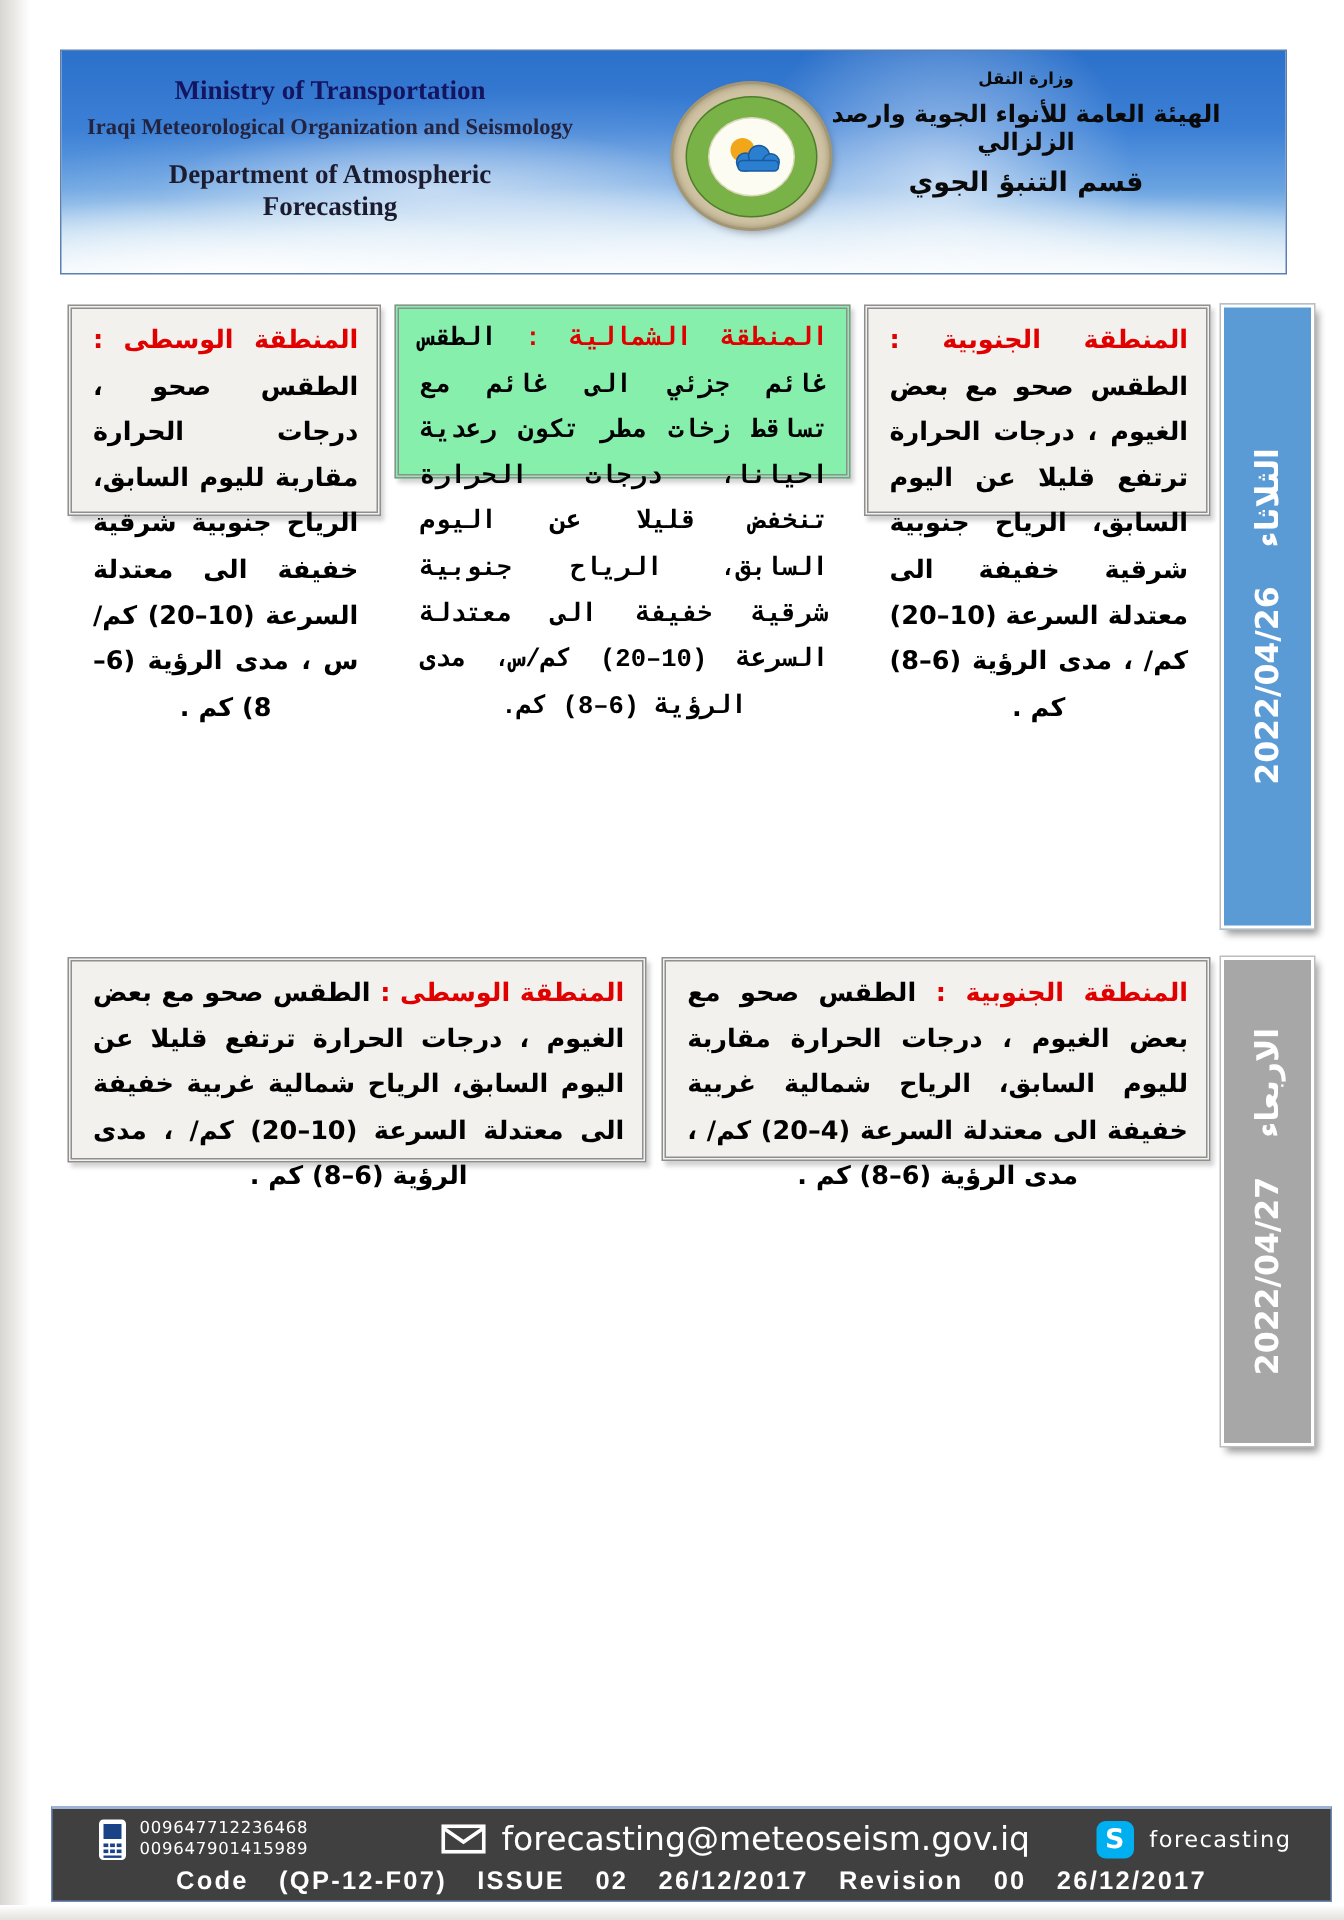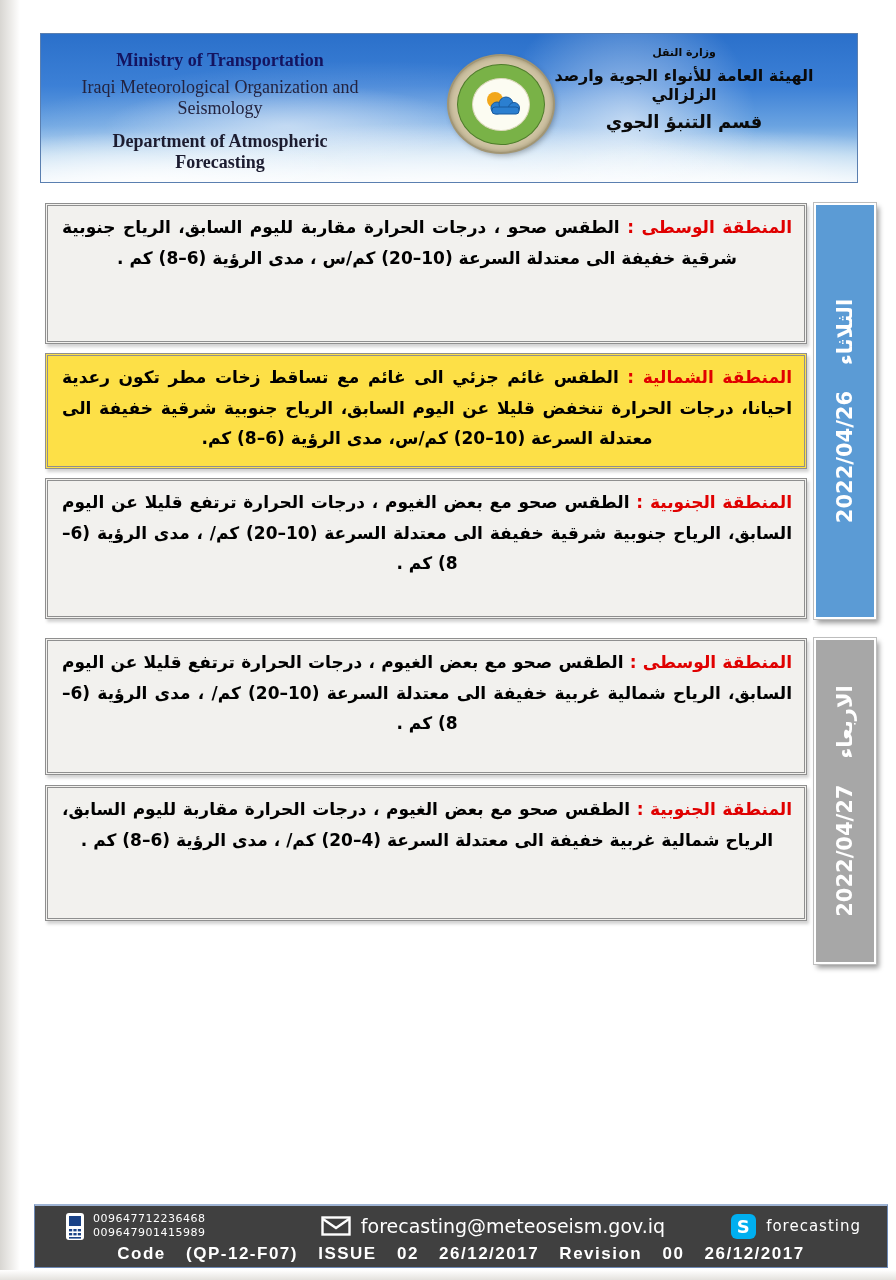--- a/index.html
+++ b/index.html
@@ -24,21 +24,21 @@
       radial-gradient(ellipse 260px 60px at 30% 62%, rgba(255,255,255,.45), rgba(255,255,255,0) 70%),
       radial-gradient(circle 170px at 72% 60%, rgba(255,255,255,.55), rgba(255,255,255,0) 75%),
       radial-gradient(ellipse 700px 260px at 40% 150%, rgba(255,255,255,.85), rgba(255,255,255,0) 75%),
       linear-gradient(180deg,#2b70ca 0%,#3c80d6 35%,#6aa3e1 62%,#b5d5ef 82%,#e9f3fb 100%);
   }
   .hdr-en{
     position:absolute;left:14px;top:14px;width:330px;text-align:center;
     color:#141460;font-family:"Liberation Serif",serif;
   }
   .hdr-en .l1{font-size:18px;font-weight:bold;margin:2px 0 6px;}
-  .hdr-en .l2{font-size:18px;font-weight:normal;margin:0 0 6px;color:#23233f;}
+  .hdr-en .l2{font-size:15px;font-weight:bold;margin:0 0 6px;color:#23233f;}
   .hdr-en .l3{font-size:18px;font-weight:bold;margin:12px;color:#1c1c30;}
   .hdr-ar{
     position:absolute;right:18px;top:12px;width:310px;text-align:center;
     direction:rtl;color:#0a0a0a;font-weight:bold;
   }
   .hdr-ar .a1{font-size:11px;margin:0 0 7px;}
   .hdr-ar .a2{font-size:16px;margin:0 0 7px;}
   .hdr-ar .a3{font-size:18px;margin:0;}
   
   .logo{
@@ -46,33 +46,33 @@
     background:#cfc3a3;display:flex;align-items:center;justify-content:center;
     box-shadow:0 0 0 2px #a29674, 2px 3px 6px rgba(0,0,0,.35), inset 0 0 5px rgba(90,80,50,.5);
   }
   .logo-green{width:86px;height:79px;border-radius:50%;background:#79b247;
     border:1px solid #4e7d2b;display:flex;align-items:center;justify-content:center;}
   .logo-core{width:56px;height:51px;border-radius:50%;background:#fcfcf2;
     border:1px solid #dcd8bd;display:flex;align-items:center;justify-content:center;}
 
   
   .day-group{position:absolute;left:45px;width:831px;display:flex;gap:7px;align-items:stretch;}
-  .day-group .col{flex:1;display:flex;flex-direction:column;}
+  .day-group .col{flex:1;display:flex;}
   .g1{top:203px;height:416px;}
   .g2{top:638px;height:326px;}
   .g1 .col{gap:9px;}
   .g2 .col{gap:10px;}
 
   .box{
     border:3px double #8f8f8f;
     box-shadow:2px 3px 3px rgba(0,0,0,.18);
     padding:6px 12px 6px 14px;box-sizing:border-box;
   }
   .bg-a{background:#f2f1ee;}
-  .bg-b{background:#fde047;}
+  .bg-b{background:#86efac;font-family:Liberation Mono, monospace;}
   .g1 .b1{height:141px;} .g1 .b2{height:116px;} .g1 .b3{height:141px;}
   .g2 .b1{height:137px;} .g2 .b2{height:121px;} .g2 .b3{height:136px;}
 
   .forecast{
     margin:0;direction:rtl;text-align:justify;text-align-last:center;
     font-size:17px;font-weight:bold;line-height:1.8;color:#000;
   }
   .rtitle{color:#e00000;}
 
   .day-tab{
@@ -91,21 +91,21 @@
 
   
   .footer{
     position:absolute;left:34px;top:1204px;width:854px;height:64px;box-sizing:border-box;
     background:#404040;border:1px solid #6d89b5;border-top:2px solid #9fb4d4;
     color:#fff;
   }
   .f-row1{height:38px;display:flex;align-items:center;padding:2px 26px 0 30px;box-sizing:border-box;}
   .f-phones{display:flex;align-items:center;gap:8px;width:250px;}
   .f-phone-nums{font-size:11px;line-height:1.25;letter-spacing:.5px;}
-  .f-email{flex:1;display:flex;align-items:center;justify-content:center;gap:10px;font-size:19px;}
+  .f-email{flex:1;display:flex;align-items:center;justify-content:center;gap:10px;font-size:22px;}
   .f-skype{display:flex;align-items:center;gap:10px;width:190px;justify-content:flex-end;
     font-size:15px;letter-spacing:1px;}
   .skype-badge{width:25px;height:25px;border-radius:6px;background:#00aff0;
     display:flex;align-items:center;justify-content:center;
     font-size:18px;font-weight:bold;color:#fff;font-family:"DejaVu Sans",sans-serif;}
   .f-row2{
     height:24px;text-align:center;font-size:17px;font-weight:bold;
     letter-spacing:1.5px;word-spacing:14px;white-space:nowrap;
     font-family:"Liberation Sans",sans-serif;
   }

